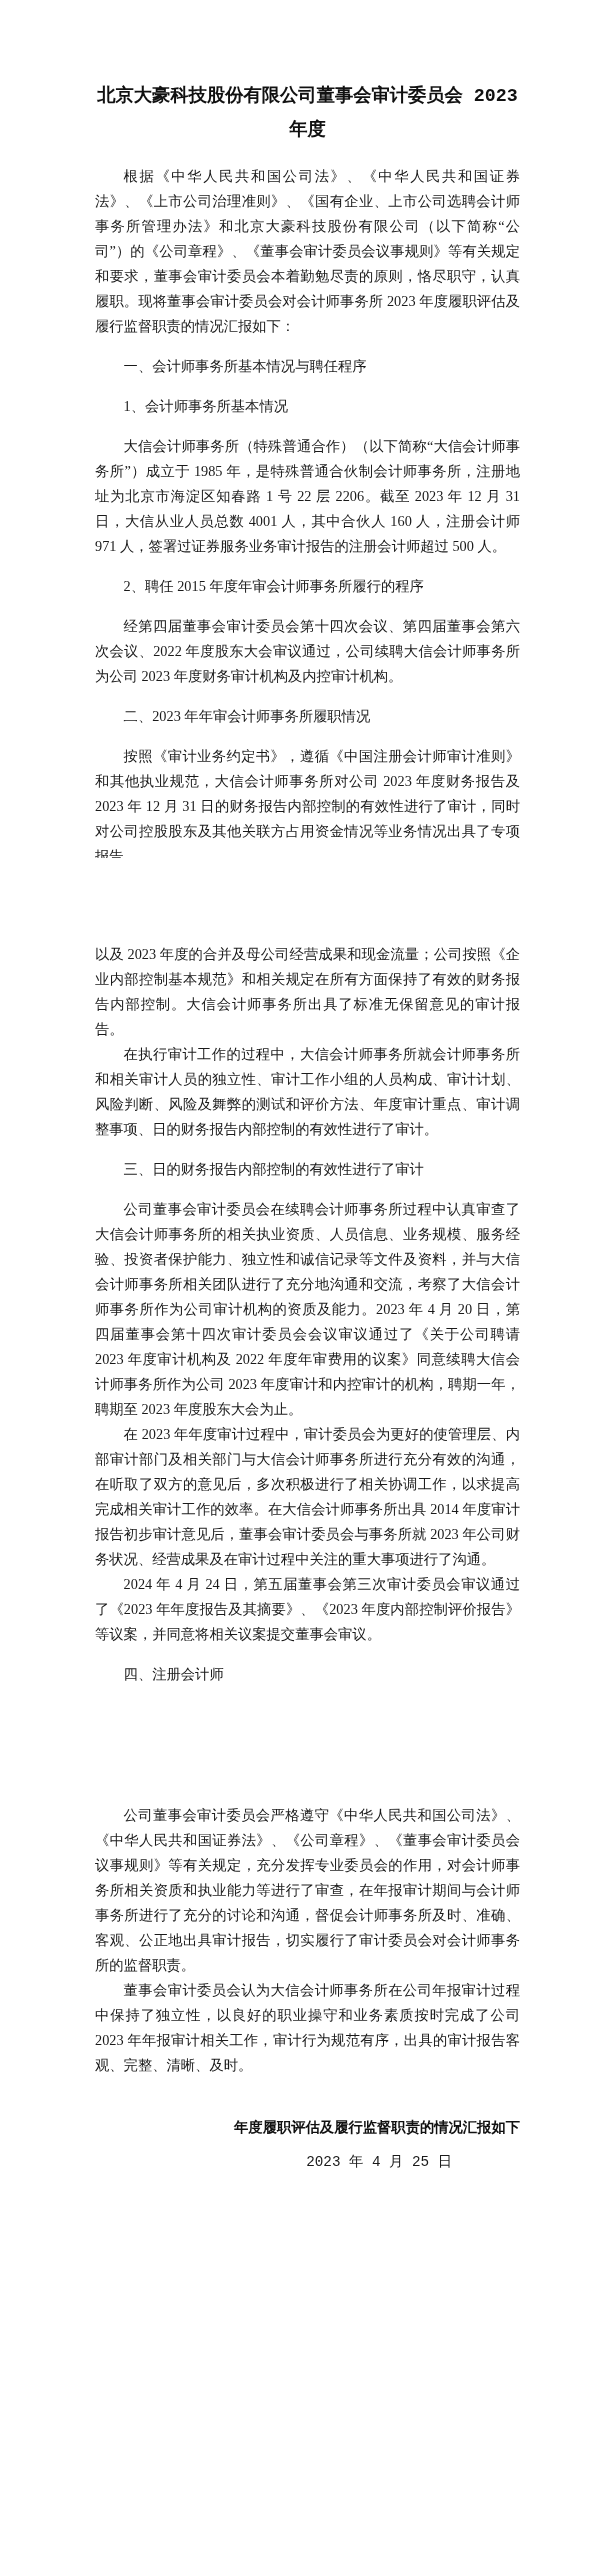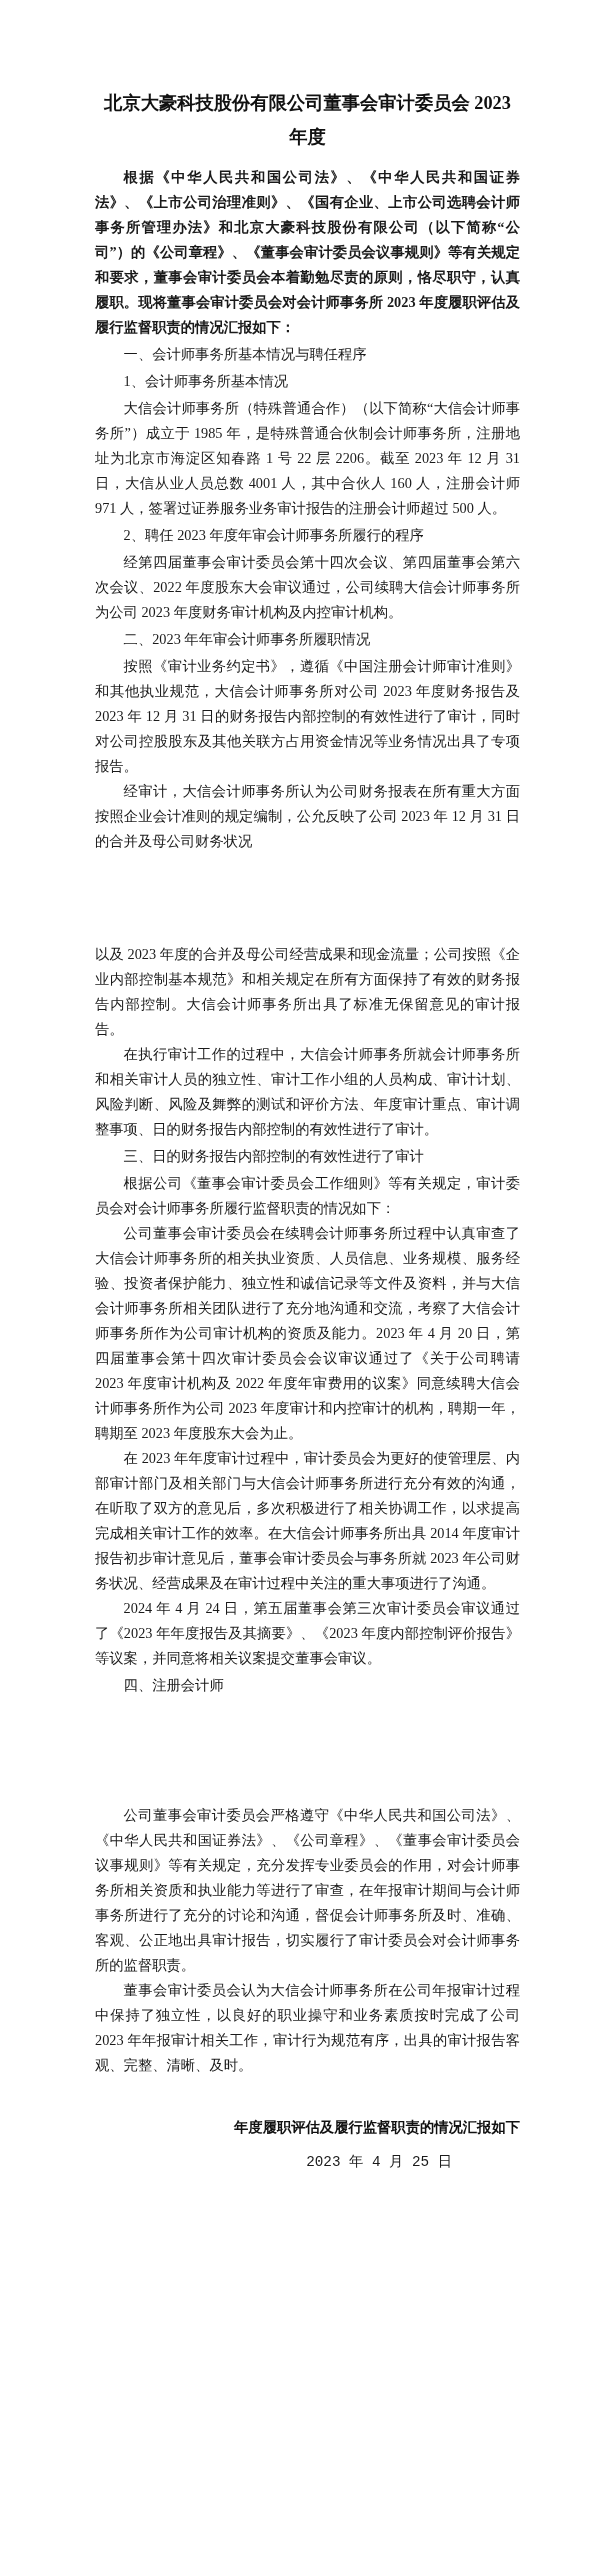--- a/index.html
+++ b/index.html
@@ -28,37 +28,38 @@
   .page-1 { height: 858px; padding-top: 79px; }
   .page-2 { height: 859px; padding-top: 84px; }
   .page-3 { height: 858px; padding-top: 86px; }
 
   .doc-title {
     font-size: 18.3px;
     font-weight: bold;
     line-height: 34px;
     text-align: center;
     color: #111111;
-    margin: 7px;
+    margin: 0;
+    font-family: Liberation Mono, monospace;
   }
   .para {
     font-size: 14.3px;
     line-height: 25px;
     text-align: justify;
     text-indent: 2em;
     margin: 0;
   }
-  .para.first-after-title { margin-top: 11px; font-weight: bold; }
+  .para.first-after-title { margin-top: 17px; }
   .para.continuation { text-indent: 0; }
   .heading {
     font-size: 14.3px;
     line-height: 25px;
     text-indent: 2em;
     font-weight: normal;
-    margin: 2px 0;
+    margin: 15px 0;
   }
   .signature-line {
     margin-top: 37px;
     font-size: 14.3px;
     line-height: 25px;
     font-weight: bold;
     text-align: right;
     color: #111111;
   }
   .date-line {
@@ -76,32 +77,31 @@
 <div class="doc">
 
   <div class="page page-1">
     <h1 class="doc-title">
       <span>北京大豪科技股份有限公司董事会审计委员会 2023 年度</span><br>
     </h1>
     <p class="para first-after-title">根据《中华人民共和国公司法》、《中华人民共和国证券法》、《上市公司治理准则》、《国有企业、上市公司选聘会计师事务所管理办法》和北京大豪科技股份有限公司（以下简称“公司”）的《公司章程》、《董事会审计委员会议事规则》等有关规定和要求，董事会审计委员会本着勤勉尽责的原则，恪尽职守，认真履职。现将董事会审计委员会对会计师事务所 2023 年度履职评估及履行监督职责的情况汇报如下：</p>
     <p class="heading">一、会计师事务所基本情况与聘任程序</p>
     <p class="heading">1、会计师事务所基本情况</p>
     <p class="para">大信会计师事务所（特殊普通合作）（以下简称“大信会计师事务所”）成立于 1985 年，是特殊普通合伙制会计师事务所，注册地址为北京市海淀区知春路 1 号 22 层 2206。截至 2023 年 12 月 31 日，大信从业人员总数 4001 人，其中合伙人 160 人，注册会计师 971 人，签署过证券服务业务审计报告的注册会计师超过 500 人。</p>
-    <p class="heading">2、聘任 2023 年度年审会计师事务所履行的程序</p>
+    <p class="heading">2、聘任 2015 年度年审会计师事务所履行的程序</p>
     <p class="para">经第四届董事会审计委员会第十四次会议、第四届董事会第六次会议、2022 年度股东大会审议通过，公司续聘大信会计师事务所为公司 2023 年度财务审计机构及内控审计机构。</p>
     <p class="heading">二、2023 年年审会计师事务所履职情况</p>
     <p class="para">按照《审计业务约定书》，遵循《中国注册会计师审计准则》和其他执业规范，大信会计师事务所对公司 2023 年度财务报告及 2023 年 12 月 31 日的财务报告内部控制的有效性进行了审计，同时对公司控股股东及其他关联方占用资金情况等业务情况出具了专项报告。</p>
     <p class="para">经审计，大信会计师事务所认为公司财务报表在所有重大方面按照企业会计准则的规定编制，公允反映了公司 2023 年 12 月 31 日的合并及母公司财务状况</p>
   </div>
 
   <div class="page page-2">
     <p class="para continuation">以及 2023 年度的合并及母公司经营成果和现金流量；公司按照《企业内部控制基本规范》和相关规定在所有方面保持了有效的财务报告内部控制。大信会计师事务所出具了标准无保留意见的审计报告。</p>
     <p class="para">在执行审计工作的过程中，大信会计师事务所就会计师事务所和相关审计人员的独立性、审计工作小组的人员构成、审计计划、风险判断、风险及舞弊的测试和评价方法、年度审计重点、审计调整事项、日的财务报告内部控制的有效性进行了审计。</p>
     <p class="heading">三、日的财务报告内部控制的有效性进行了审计</p>
-    <p class="para">根据公司《董事会审计委员会工作细则》等有关规定，审计委员会对会计师事务所履行监督职责的情况如下：</p>
     <p class="para">公司董事会审计委员会在续聘会计师事务所过程中认真审查了大信会计师事务所的相关执业资质、人员信息、业务规模、服务经验、投资者保护能力、独立性和诚信记录等文件及资料，并与大信会计师事务所相关团队进行了充分地沟通和交流，考察了大信会计师事务所作为公司审计机构的资质及能力。2023 年 4 月 20 日，第四届董事会第十四次审计委员会会议审议通过了《关于公司聘请 2023 年度审计机构及 2022 年度年审费用的议案》同意续聘大信会计师事务所作为公司 2023 年度审计和内控审计的机构，聘期一年，聘期至 2023 年度股东大会为止。</p>
     <p class="para">在 2023 年年度审计过程中，审计委员会为更好的使管理层、内部审计部门及相关部门与大信会计师事务所进行充分有效的沟通，在听取了双方的意见后，多次积极进行了相关协调工作，以求提高完成相关审计工作的效率。在大信会计师事务所出具 2014 年度审计报告初步审计意见后，董事会审计委员会与事务所就 2023 年公司财务状况、经营成果及在审计过程中关注的重大事项进行了沟通。</p>
     <p class="para">2024 年 4 月 24 日，第五届董事会第三次审计委员会审议通过了《2023 年年度报告及其摘要》、《2023 年度内部控制评价报告》等议案，并同意将相关议案提交董事会审议。</p>
     <p class="heading">四、注册会计师</p>
   </div>
 
   <div class="page page-3">
     <p class="para">公司董事会审计委员会严格遵守《中华人民共和国公司法》、《中华人民共和国证券法》、《公司章程》、《董事会审计委员会议事规则》等有关规定，充分发挥专业委员会的作用，对会计师事务所相关资质和执业能力等进行了审查，在年报审计期间与会计师事务所进行了充分的讨论和沟通，督促会计师事务所及时、准确、客观、公正地出具审计报告，切实履行了审计委员会对会计师事务所的监督职责。</p>
     <p class="para">董事会审计委员会认为大信会计师事务所在公司年报审计过程中保持了独立性，以良好的职业操守和业务素质按时完成了公司 2023 年年报审计相关工作，审计行为规范有序，出具的审计报告客观、完整、清晰、及时。</p>
     <div class="signature-line">年度履职评估及履行监督职责的情况汇报如下</div>

